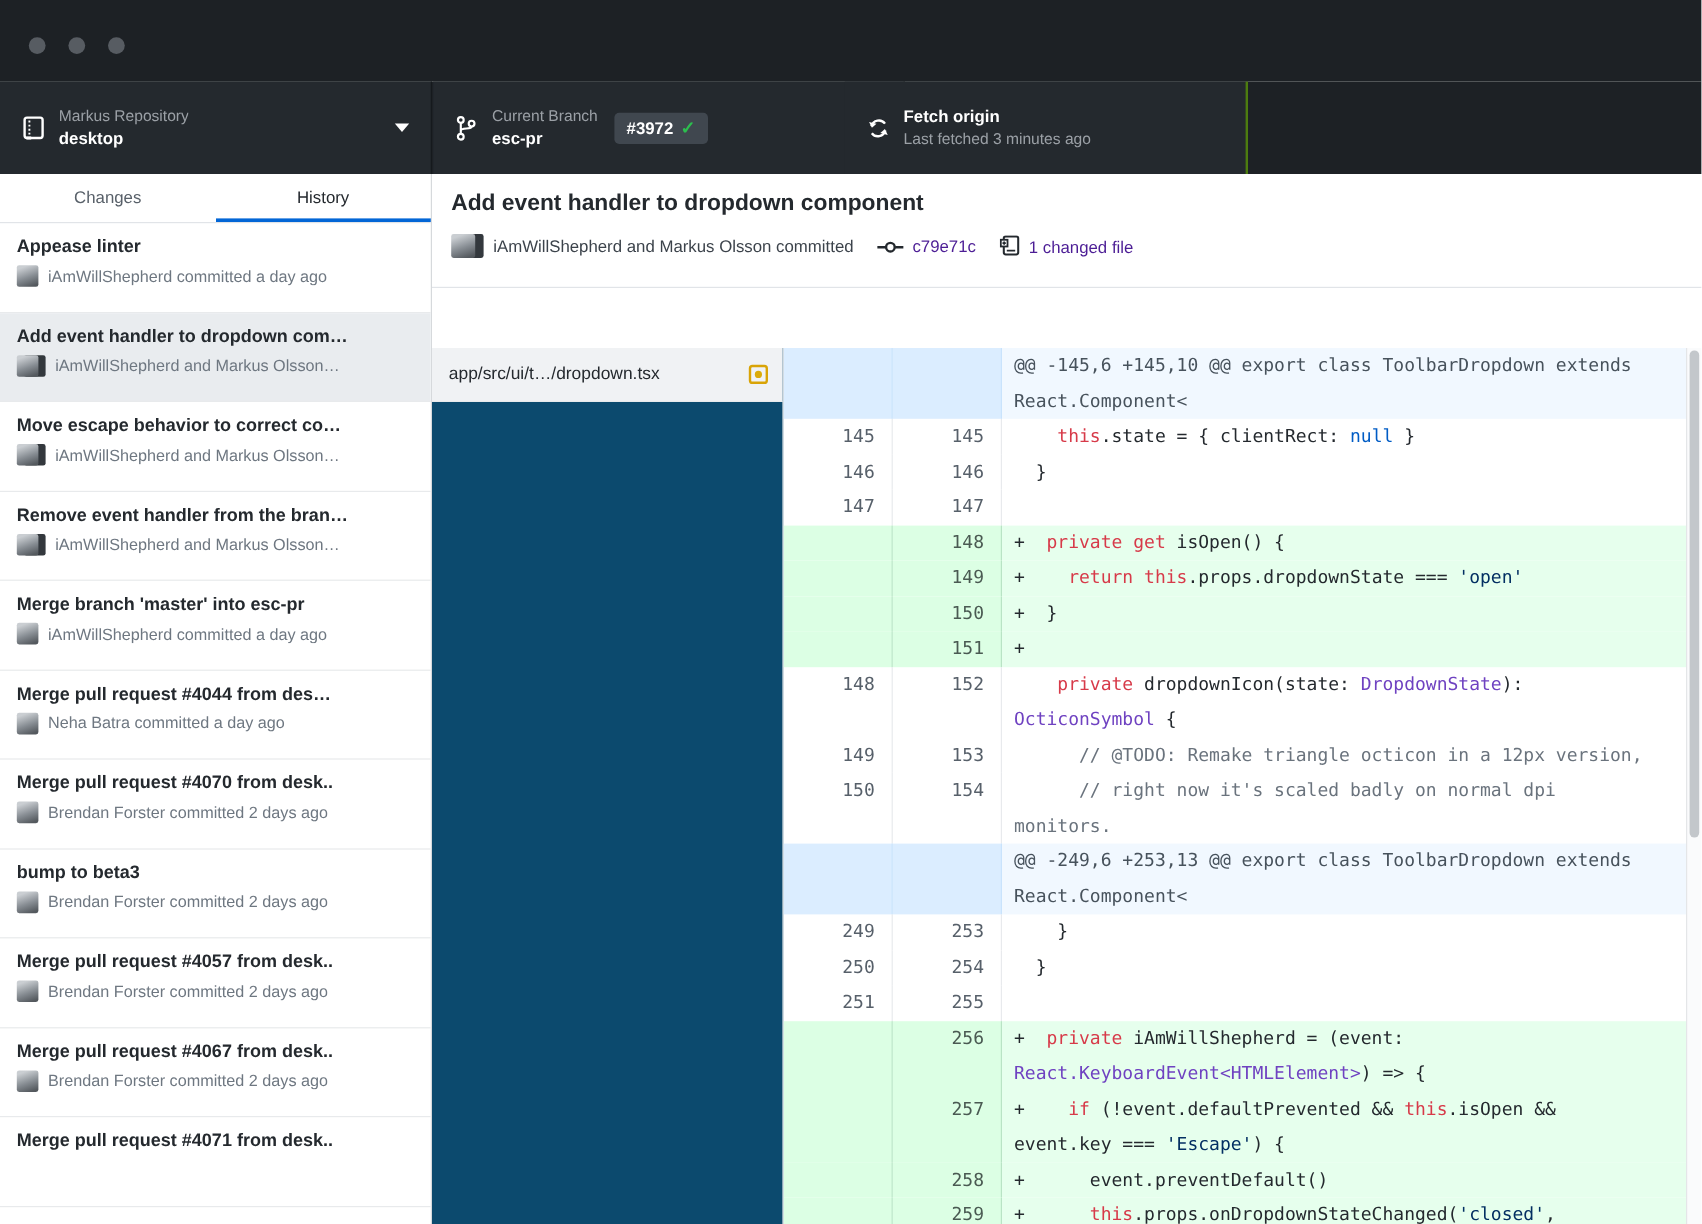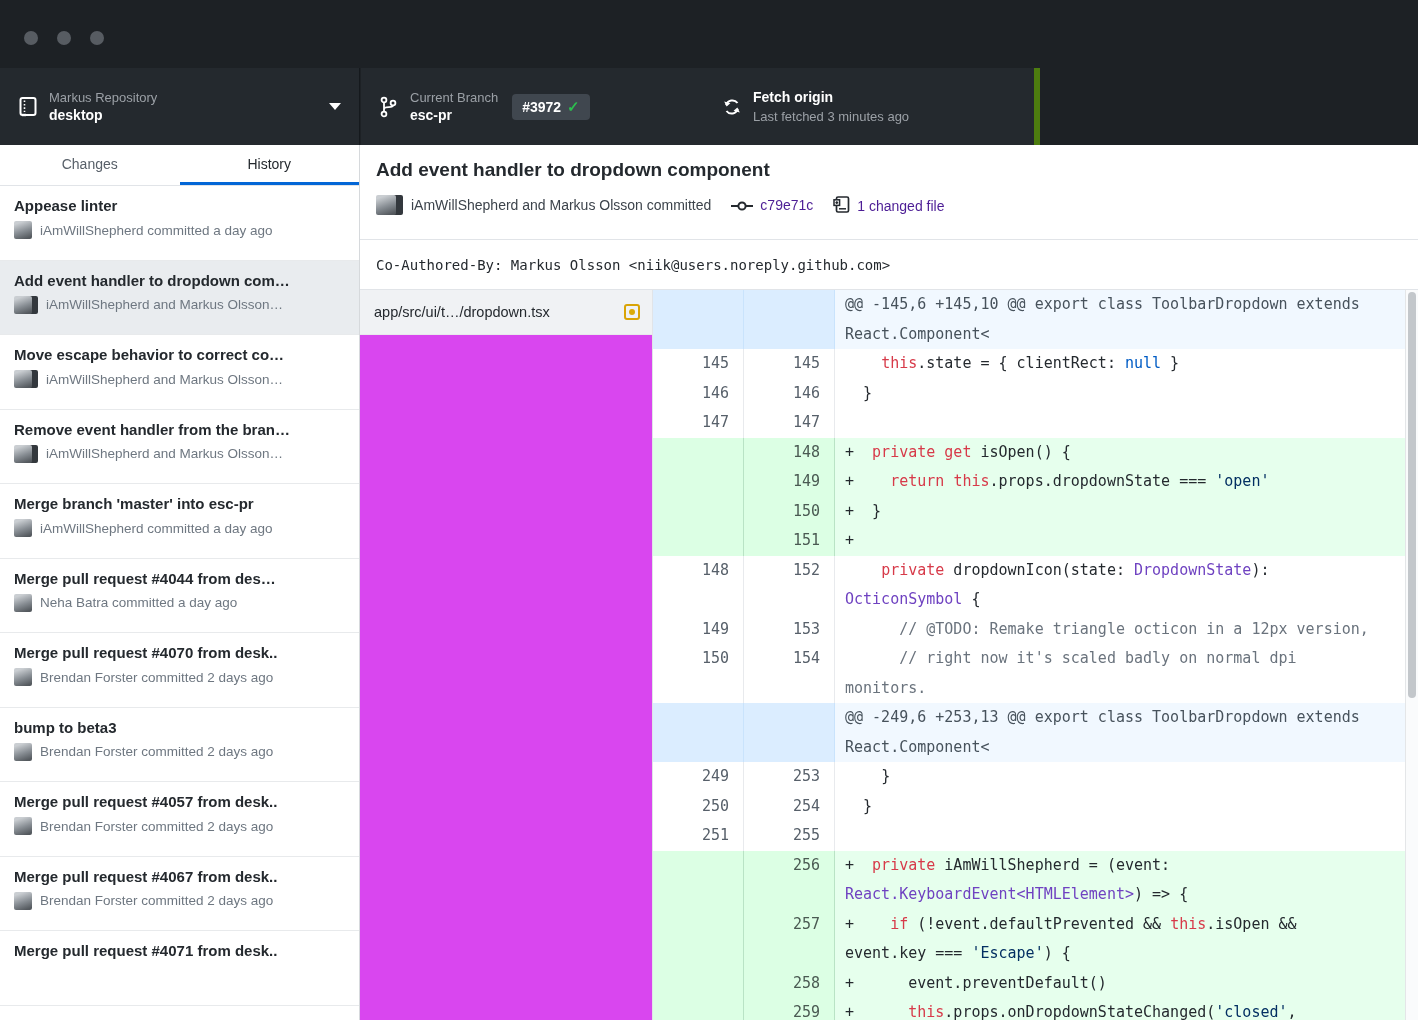--- a/index.html
+++ b/index.html
@@ -10,21 +10,21 @@
   
   .titlebar { position:absolute; left:0; top:0; width:1418px; height:68px; background:#1d2125; }
   .traffic { position:absolute; top:31px; left:24px; display:flex; gap:19px; }
   .traffic span { width:14px; height:14px; border-radius:50%; background:#575c62; display:block; }
 
   
   .toolbar { position:absolute; left:0; top:68px; width:1418px; height:77px; background:#1d2125; }
   .tb-section { position:absolute; top:0; height:77px; background:#24292e; display:flex; align-items:center; cursor:default; }
   .tb-repo   { left:0;    width:360px; border-right:1px solid #15191d; }
   .tb-branch { left:361px; width:393px; border-right:1px solid #15191d; }
-  .tb-fetch  { left:704px; width:336px; border-right:6px solid #4d7c0f;align-items:center; }
+  .tb-fetch  { left:704px; width:336px; border-right:2px solid #4d7c0f;align-items:center; }
   .tb-icon { margin-left:16px; width:24px; display:flex; justify-content:center; flex:none; }
   .tb-text { margin-left:9px; overflow:hidden; }
   .tb-label { font-size:13px; color:#9ba0a6; line-height:17px; }
   .tb-value { font-size:14px; color:#ffffff; font-weight:700; line-height:19px; }
   .caret { width:0; height:0; border-left:6px solid transparent; border-right:6px solid transparent;
            border-top:7px solid #fff; margin-left:auto; margin-right:18px; flex:none; }
   .pr-badge { margin-left:14px; background:#40474f; border-radius:4px; padding:4px 10px;
               font-size:14px; font-weight:700; color:#fff; display:flex; align-items:center; gap:6px; flex:none;}
   .pr-badge .chk { color:#2cbe4e; font-weight:700; font-size:15px; }
 
@@ -56,21 +56,21 @@
   .mh-meta .avatar { width:20px; height:20px; }
   .mh-meta .avatar.back { left:7px; }
   .mh-meta .txt { margin-left:9px; }
   .mh-group { display:flex; align-items:flex-end; margin-left:20px; gap:7px; color:#4c1d95; }
 
   .coauthor { position:absolute; left:360px; top:241px; width:1058px; height:49px; background:#fff;
               border-bottom:1px solid #e1e4e8; display:flex; align-items:center; padding-left:16px;
               font-family:"DejaVu Sans Mono", monospace; font-size:14px; color:#24292e; }
 
   
-  .file-panel { position:absolute; left:360px; top:290px; width:293px; height:730px; background:#d946ef;
+  .file-panel { position:absolute; left:360px; top:290px; width:293px; height:730px; background:#0c4a6e;
                 border-right:1px solid #e1e4e8; }
   .file-row { height:45px; background:#f0f2f4; border-bottom:1px solid #e8eaec; display:flex;
               align-items:center; padding:0 12px 0 14px; }
   .file-path { font-size:14.5px; color:#24292e; white-space:nowrap; overflow:hidden; flex:1; }
   .mod-icon { width:16px; height:16px; border:2px solid #d9a406; border-radius:3px; flex:none;
               margin-left:8px; position:relative; }
   .mod-icon::after { content:""; position:absolute; left:3px; top:3px; width:6px; height:6px;
                      border-radius:50%; background:#dbab09; }
 
   
@@ -294,23 +294,20 @@
             <line x1="2.4" y1="6.6" x2="5.2" y2="6.6" stroke="#24292e" stroke-width="1.4"></line>
             <line x1="3.8" y1="5.2" x2="3.8" y2="8" stroke="#24292e" stroke-width="1.4"></line>
             <line x1="6" y1="12.8" x2="13" y2="12.8" stroke="#24292e" stroke-width="1.5"></line>
           </svg>
         </span>
         <span>1 changed file</span>
       </span>
     </div>
   </div>
 
-  <div class="coauthor">
-    <span>Co-Authored-By: Markus Olsson &lt;niik@users.noreply.github.com&gt;</span>
-  </div>
 
   <div class="file-panel">
     <div class="file-row">
       <span class="file-path">app/src/ui/t…/dropdown.tsx</span>
       <span class="mod-icon"></span>
     </div>
   </div>
 
   <div class="diff" id="diff">
       <div class="drow hunk">

